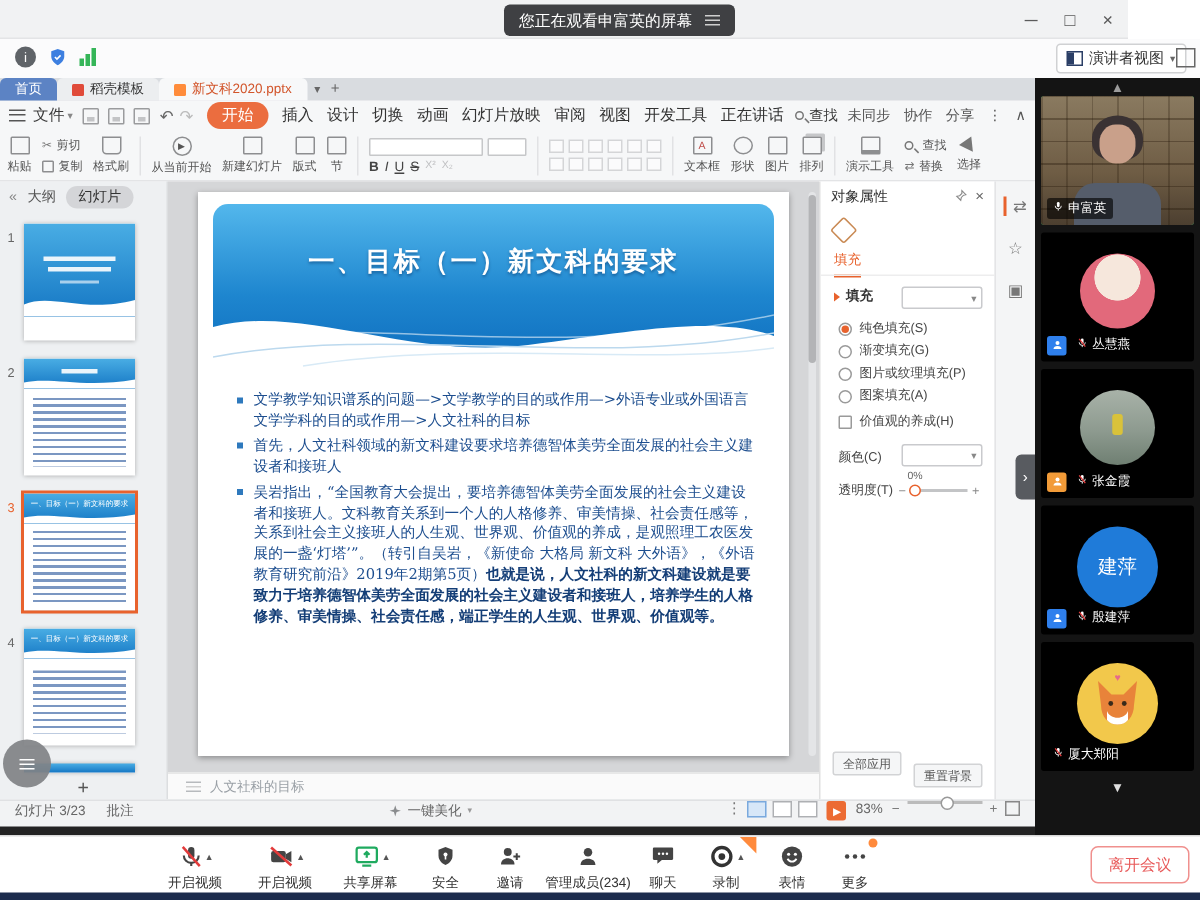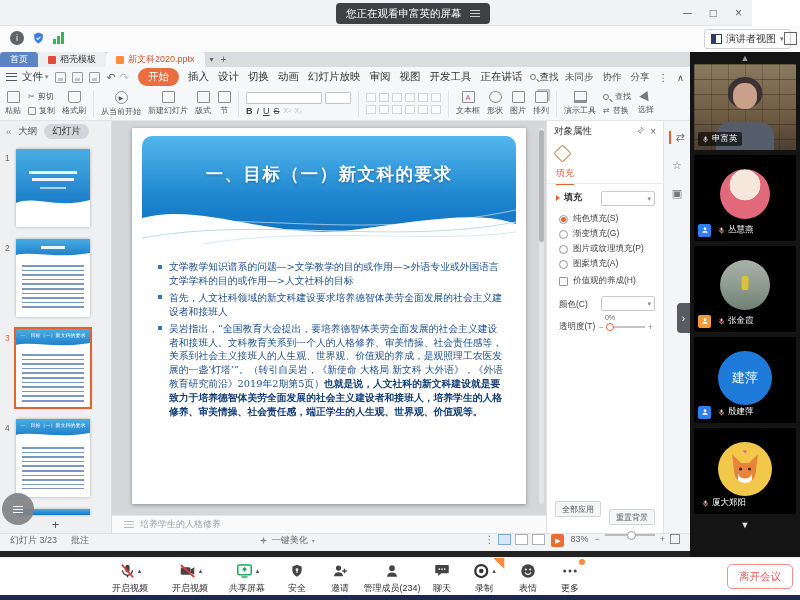--- a/index.html
+++ b/index.html
@@ -144,21 +144,21 @@
     repeating-linear-gradient(180deg,rgba(35,22,8,.35) 0 1px,transparent 1px 15px),
     repeating-linear-gradient(90deg,rgba(35,22,8,.25) 0 1px,transparent 1px 17px),
     linear-gradient(180deg,#8a7a60 0%,#6e5c44 60%,#4c3f30 100%)}
   .hair{position:absolute;left:50%;top:13px;transform:translateX(-50%);width:34px;height:30px;border-radius:50% 50% 40% 40%;background:#3a3233}
   .face{position:absolute;left:50%;top:19px;transform:translateX(-50%);width:24px;height:26px;border-radius:45%;background:#c9a08a}
   .body{position:absolute;left:50%;bottom:0;transform:translateX(-50%);width:58px;height:28px;border-radius:14px 14px 0 0;background:#555d6b}
   .avatar{position:absolute;left:50%;top:14px;transform:translateX(-50%);border-radius:50%}
   .labelrow{position:absolute;left:4px;bottom:4px;display:flex;gap:3px;align-items:center;z-index:3}
   .pbadge{width:13px;height:13px;border-radius:2px;display:flex;align-items:center;justify-content:center}
   .pbadge.blue{background:#2f80ed}.pbadge.orange{background:#f29b38}
-  .namebox{background:rgba(0,0,0,.62);border-radius:2px;padding:1px 4px;display:flex;gap:3px;align-items:center;color:#fff;font-size:8.5px;white-space:nowrap}
+  .namebox{background:rgba(0,0,0,.62);border-radius:2px;padding:1px 4px;display:flex;gap:3px;align-items:flex-start;color:#fff;font-size:8.5px;white-space:nowrap}
   
   .meetbar{position:absolute;left:0;top:557px;width:800px;height:38px;background:#fff;border-top:1px solid #ececec}
   .mitem{position:absolute;top:3px;transform:translateX(-50%);display:flex;flex-direction:column;align-items:center;gap:1px}
   .micon{height:20px;display:flex;align-items:center;gap:2px}
   .mlabel{font-size:9px;color:#333;white-space:nowrap}
   .caret{font-size:7px;color:#555}
   .ribbon{position:absolute;right:-8px;top:-3px;width:0;height:0;border-top:11px solid #ff8a3c;border-left:11px solid transparent}
   .odot{position:absolute;right:-6px;top:-2px;width:6px;height:6px;border-radius:50%;background:#ff8a3c}
   .leave{position:absolute;left:727px;top:6px;height:25px;padding:0 11px;border:1px solid #f0908e;border-radius:5px;
     background:#fff;color:#e85a5a;font-size:10.5px;display:flex;align-items:center}
@@ -435,21 +435,21 @@
             <div class="bull"><span class="bm"></span><span>文学教学知识谱系的问题—&gt;文学教学的目的或作用—&gt;外语专业或外国语言文学学科的目的或作用—&gt;人文社科的目标</span></div>
             <div class="bull"><span class="bm"></span><span>首先，人文社科领域的新文科建设要求培养德智体美劳全面发展的社会主义建设者和接班人</span></div>
             <div class="bull"><span class="bm"></span><span>吴岩指出，“全国教育大会提出，要培养德智体美劳全面发展的社会主义建设者和接班人。文科教育关系到一个人的人格修养、审美情操、社会责任感等，关系到社会主义接班人的人生观、世界观、价值观的养成，是观照理工农医发展的一盏‘灯塔’”。（转引自吴岩，《新使命 大格局 新文科 大外语》，《外语教育研究前沿》2019年2期第5页）</span><span class="bold">也就是说，人文社科的新文科建设就是要致力于培养德智体美劳全面发展的社会主义建设者和接班人，培养学生的人格修养、审美情操、社会责任感，端正学生的人生观、世界观、价值观等。</span></div>
           </div>
         </div>
         <div class="vscroll">
             <span class="vthumb"></span>
           </div>
         <div class="notes">
           <span class="hamb" style="border-color:#b7babd"></span>
-          <span>培养学生的人格修养</span>
+          <span>人文社科的目标</span>
         </div>
       </div>
 
       <div class="props">
         <div class="phead">
           <span class="ptitle">对象属性</span>
           <span style="margin-left:auto">
             <svg width="9" height="9" viewBox="0 0 24 24">
                 <path d="M14 3l7 7-4 1-4 4-1 5-7-7 5-1 4-4z" fill="none" stroke="#888" stroke-width="2"></path>
               </svg>

